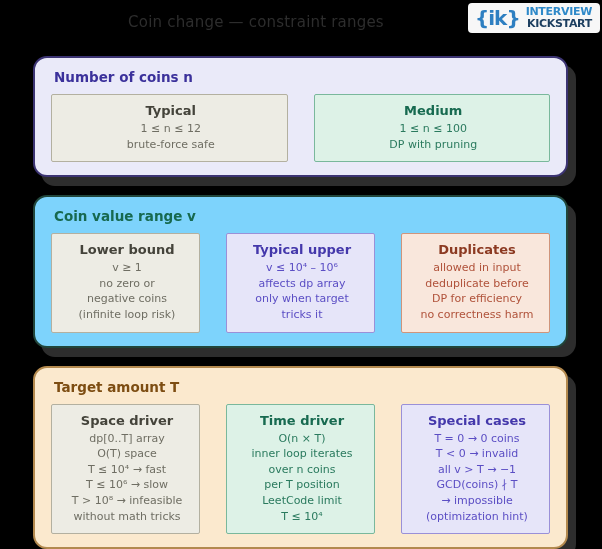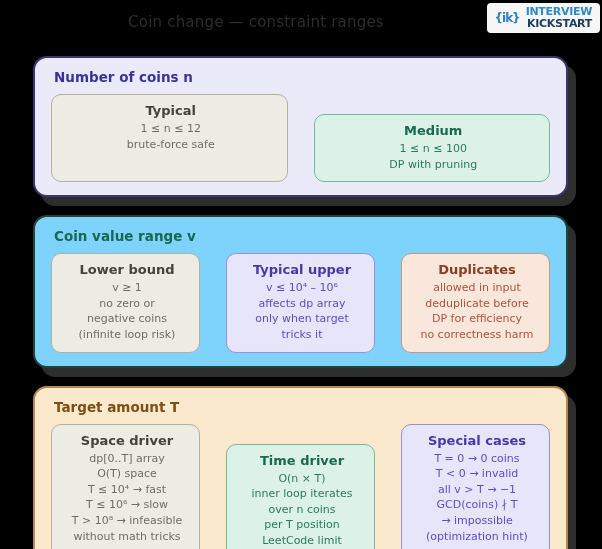--- a/index.html
+++ b/index.html
@@ -14,21 +14,21 @@
     text-align:center;
     font-size:15px;color:#2d2d2d;letter-spacing:.2px;
   }
   .logo{
     position:absolute;top:3px;right:2px;
     background:#f7f7f7;border-radius:4px;
     display:flex;align-items:center;gap:6px;
     padding:3px 8px 4px 7px;
   }
   .logo-mark{
-    font-size:12px;font-weight:bold;color:#2e7fc1;
+    font-size:20px;font-weight:bold;color:#2e7fc1;
     line-height:1;letter-spacing:-1px;
   }
   .logo-text{display:flex;flex-direction:column;line-height:1.05;align-items:flex-end;}
   .logo-line1{font-size:11px;font-weight:bold;color:#2e89c9;letter-spacing:-.3px;}
   .logo-line2{font-size:11px;font-weight:bold;color:#1d3f60;letter-spacing:-.3px;}
 
   .content{
     position:absolute;left:33px;top:56px;width:535px;
     display:flex;flex-direction:column;gap:18px;
   }
@@ -43,32 +43,32 @@
   .section-heading{
     font-size:13.5px;font-weight:bold;margin:2px 0 9px 3px;
   }
   .sec-lavender .section-heading{color:#3b319b;}
   .sec-mint .section-heading{color:#17694f;}
   .sec-peach .section-heading{color:#7d4d12;}
 
   .cards{display:flex;gap:26px;}
   .card{
     flex:1 1 0;
-    border:1.5px solid;border-radius:10px;
+    border:1.5px solid;border-radius:2px;
     padding:8px 4px 9px 7px;
     text-align:center;
   }
   .card-title{font-size:13px;font-weight:bold;margin-bottom:3px;}
   .card-line{display:block;font-size:11px;line-height:1.42;}
 
   .card-grey{background:#edece4;border-color:#b3b0a0;}
   .card-grey .card-title{color:#44433a;}
   .card-grey .card-line{color:#6f6e63;}
 
-  .card-green{background:#ddf2e7;border-color:#79b89c;margin-top:20px;}
+  .card-green{background:#ddf2e7;border-color:#79b89c;}
   .card-green .card-title{color:#176a50;}
   .card-green .card-line{color:#2a7a5e;}
 
   .card-orange{background:#fae7c9;border-color:#d2a765;}
   .card-orange .card-title{color:#7d4d12;}
   .card-orange .card-line{color:#9c671f;}
 
   .card-purple{background:#e6e5f9;border-color:#9a90d8;}
   .card-purple .card-title{color:#4438ab;}
   .card-purple .card-line{color:#5b4ec4;}

